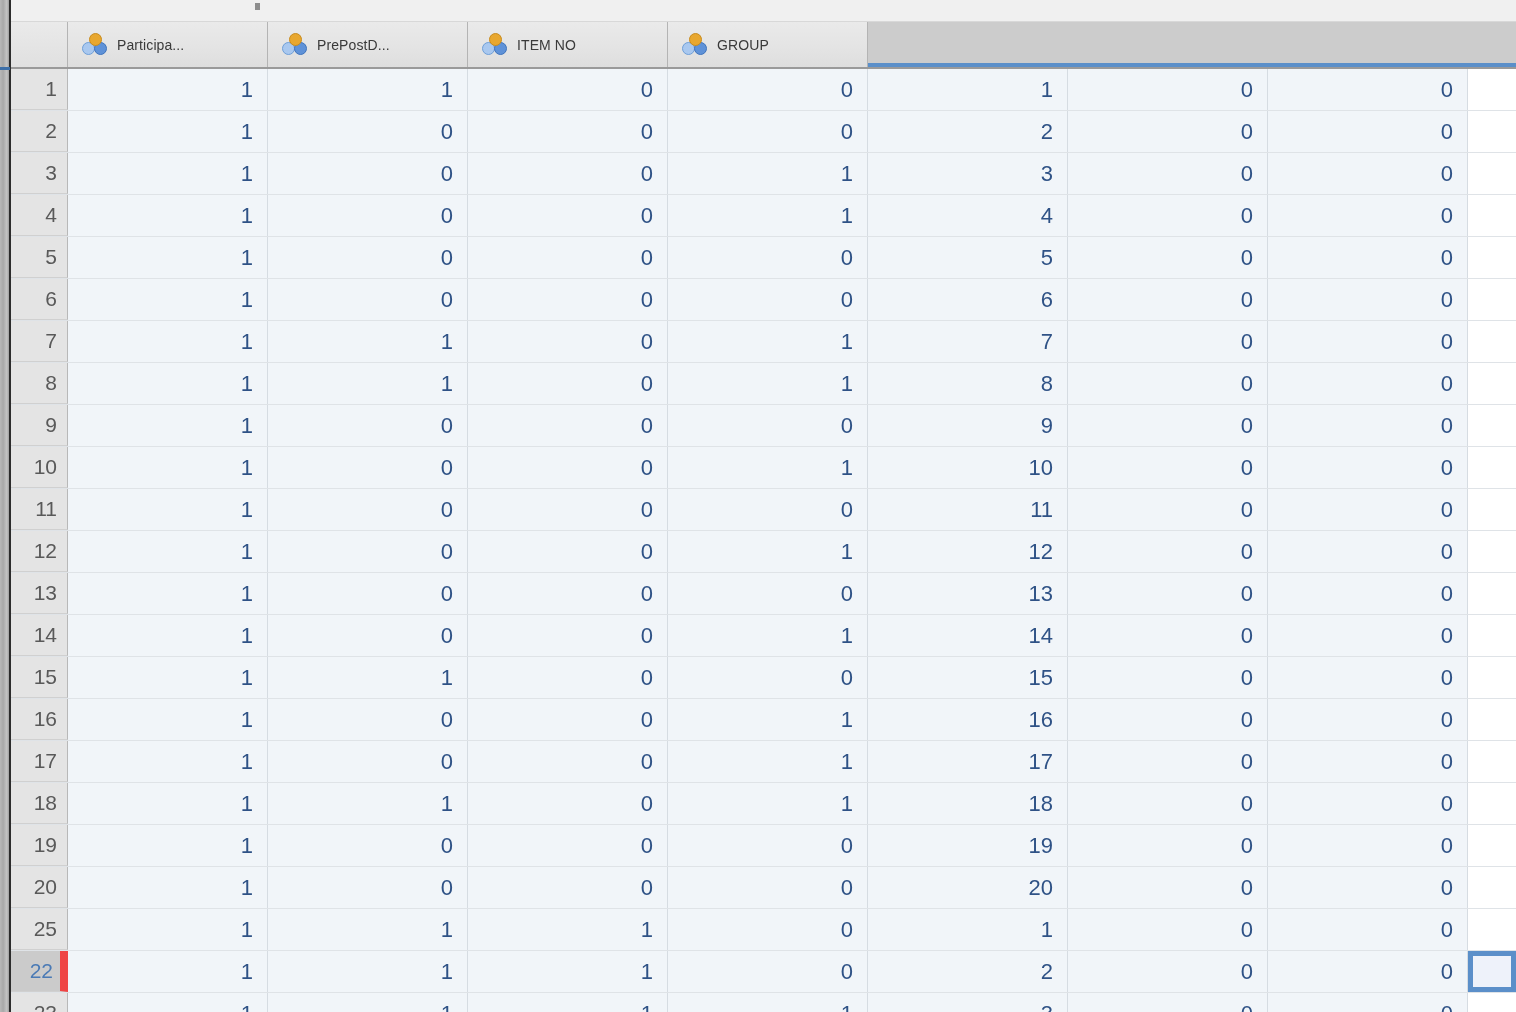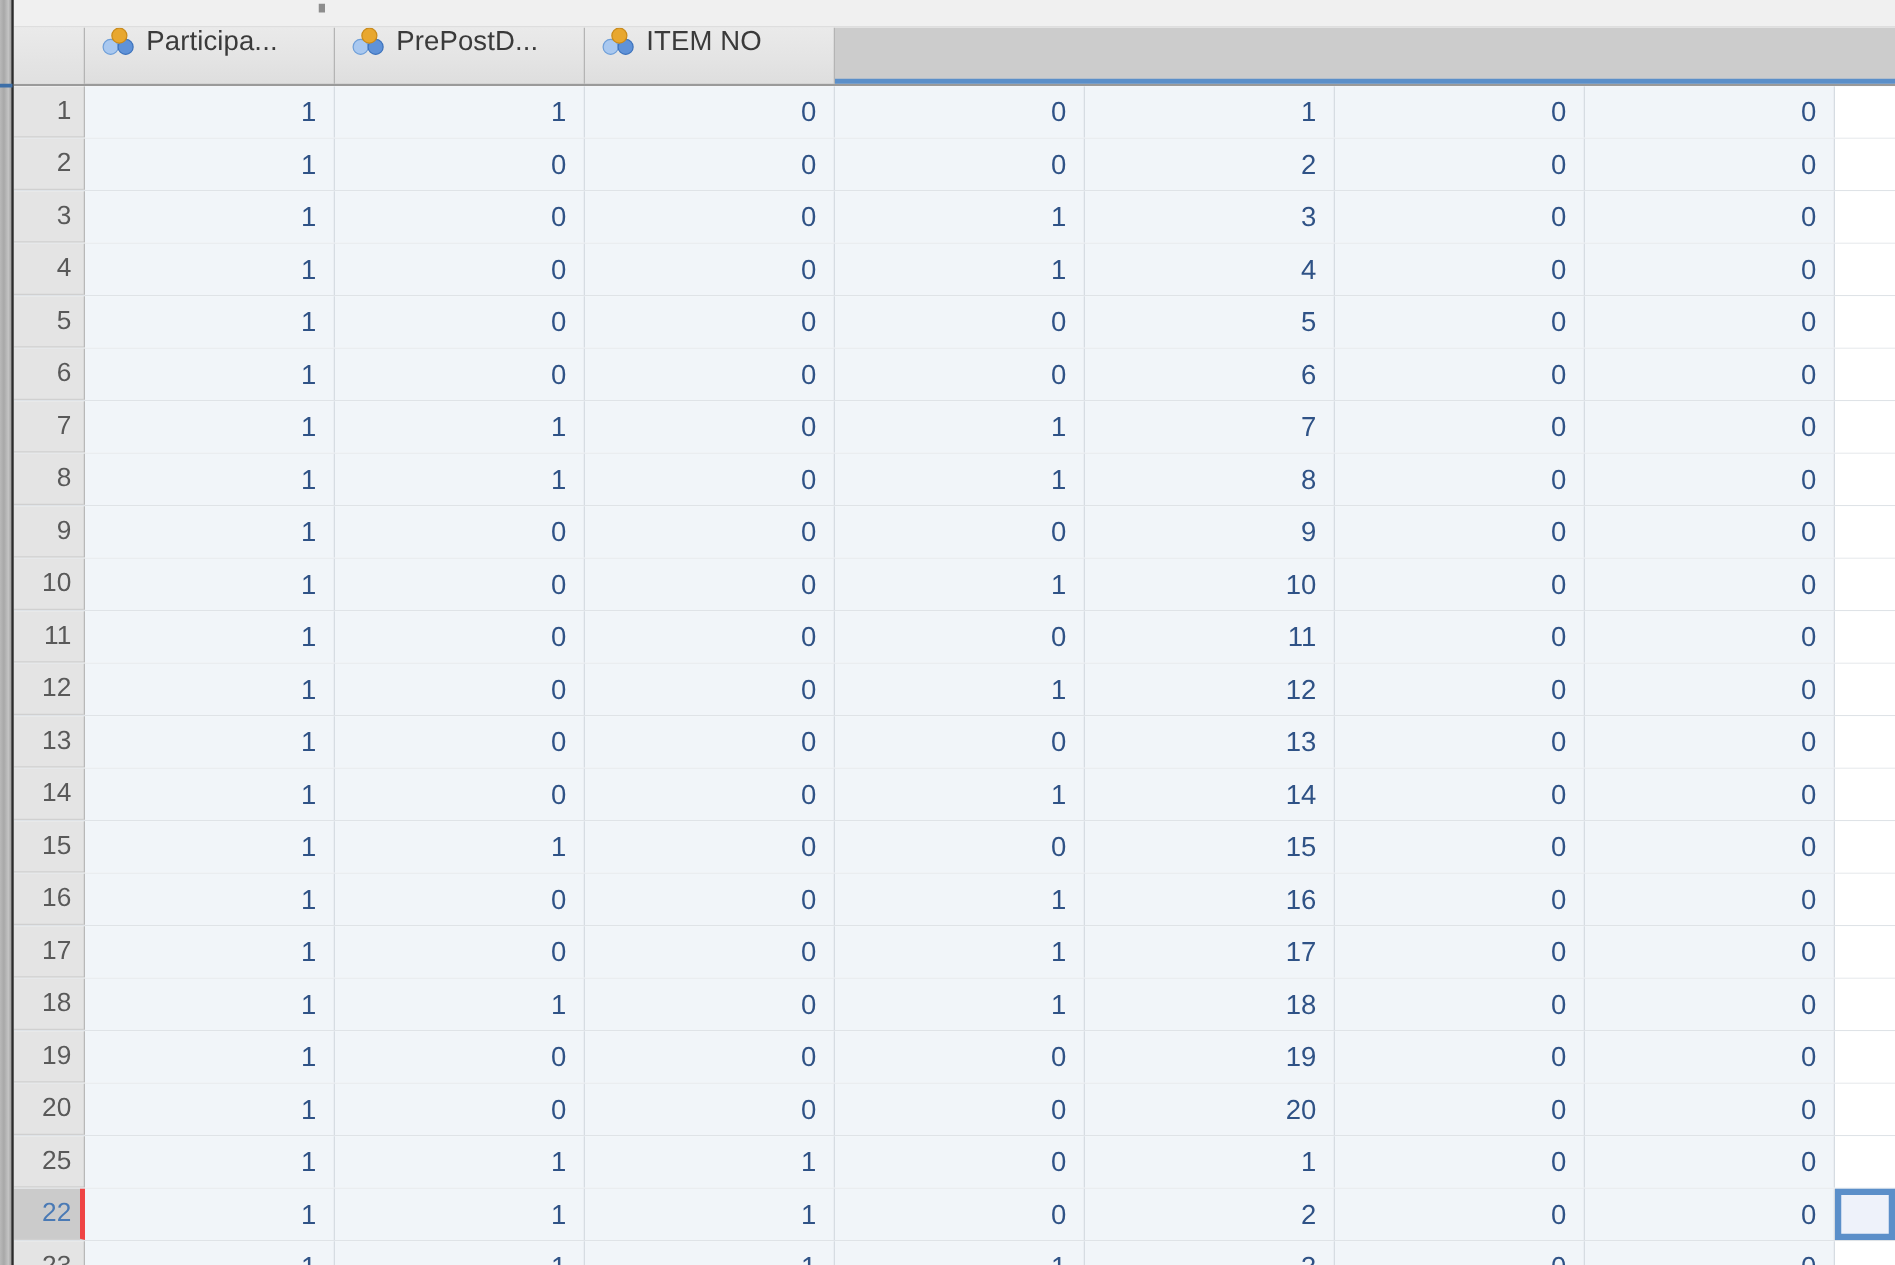--- a/index.html
+++ b/index.html
@@ -79,23 +79,24 @@
   .h-gutter {
     width: 57px;
     flex: 0 0 57px;
     background: linear-gradient(to bottom, #eaeaea 0%, #e0e0e0 100%);
     border-right: 1px solid #b4b4b4;
   }
   .h-cell {
     flex: 0 0 200px;
     width: 200px;
     display: flex;
+    align-items: center;
     padding-left: 14px;
     border-right: 1px solid #b4b4b4;
-    font-size: 22px;
+    font-size: 14px;
     color: #3a3a3a;
     white-space: nowrap;
     overflow: hidden;
     letter-spacing: 0.1px;
   }
   .h-cell .label { line-height: 1; }
 
   
   .h-cell-empty {
     flex: 1 1 auto;
@@ -178,21 +179,21 @@
   .cell-tail {
     flex: 1 1 auto;
     background: #ffffff;
     border-right: none;
   }
 
   
   .row.selected .r-gutter {
     background: #cbcbcb;
     color: #4a7ab5;
-    border-right: 4px solid #ef4444;
+    border-right: 8px solid #ef4444;
     padding-right: 7px;
   }
   
   .row.selected .cell-tail {
     background: #eef2fa;
     border: 5px solid #5b8fc9;
   }
 </style>
 </head>
 <body>
@@ -229,20 +230,28 @@
           <span class="label">PrePostD...</span>
         </div>
         <div class="h-cell">
           <span class="tricircle">
             <i class="c-left"></i>
             <i class="c-right"></i>
             <i class="c-top"></i>
           </span>
           <span class="label">ITEM NO</span>
         </div>
+        <div class="h-cell">
+          <span class="tricircle">
+            <i class="c-left"></i>
+            <i class="c-right"></i>
+            <i class="c-top"></i>
+          </span>
+          <span class="label">GROUP</span>
+        </div>
         <div class="h-cell h-cell-empty">
           <span class="label"></span>
         </div>
       </div>
 
     <div class="body-area" id="body-area">
 
     <div class="row">
           <div class="r-gutter">1</div>
           <div class="cell">1</div>

